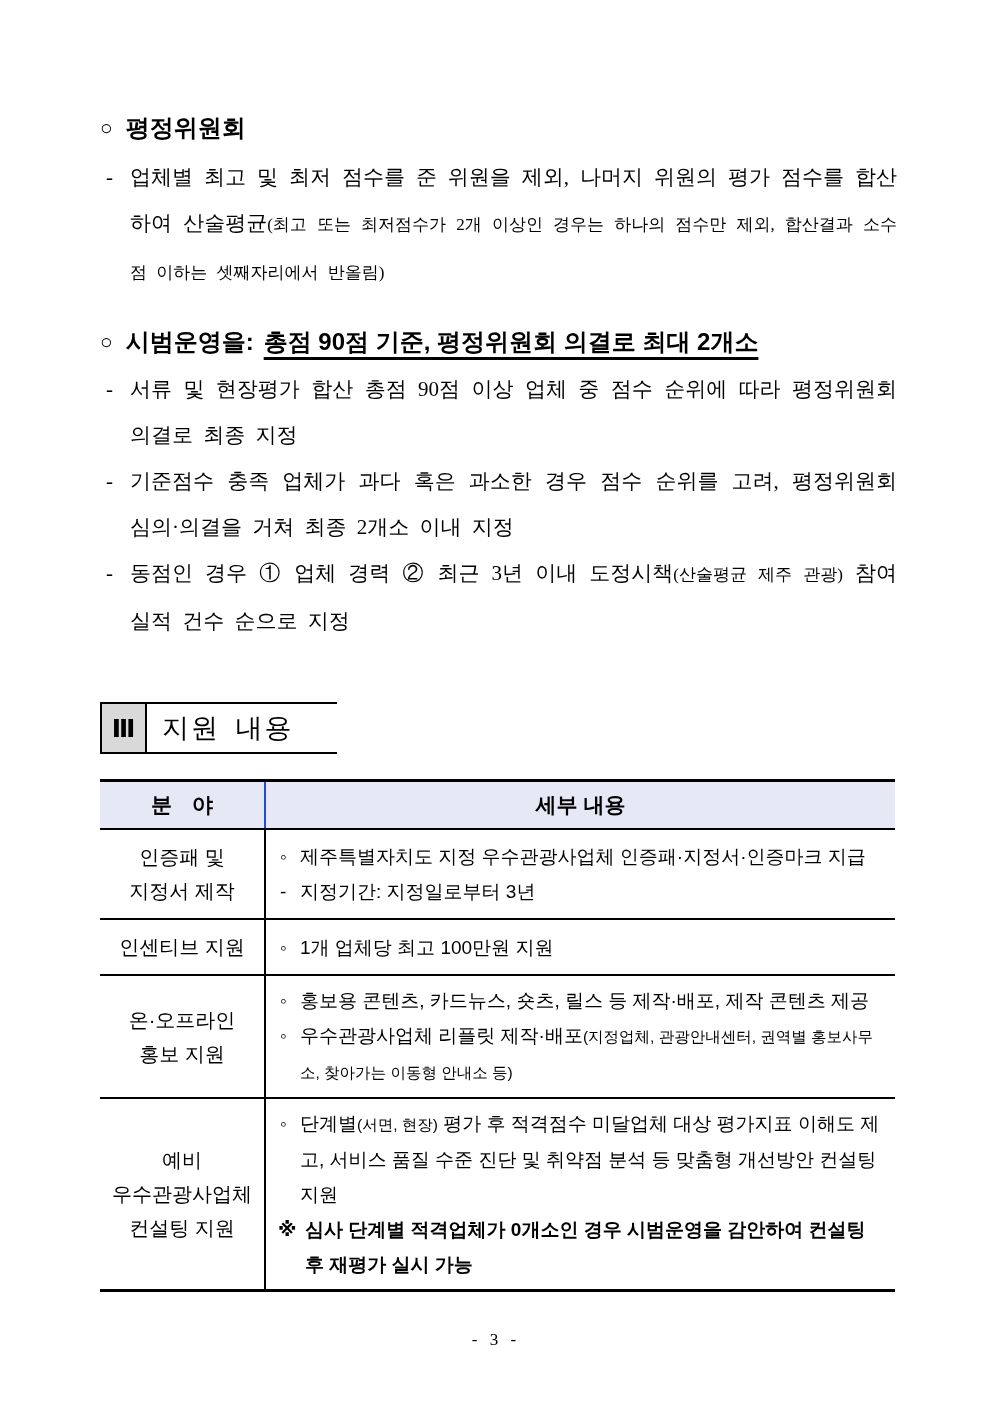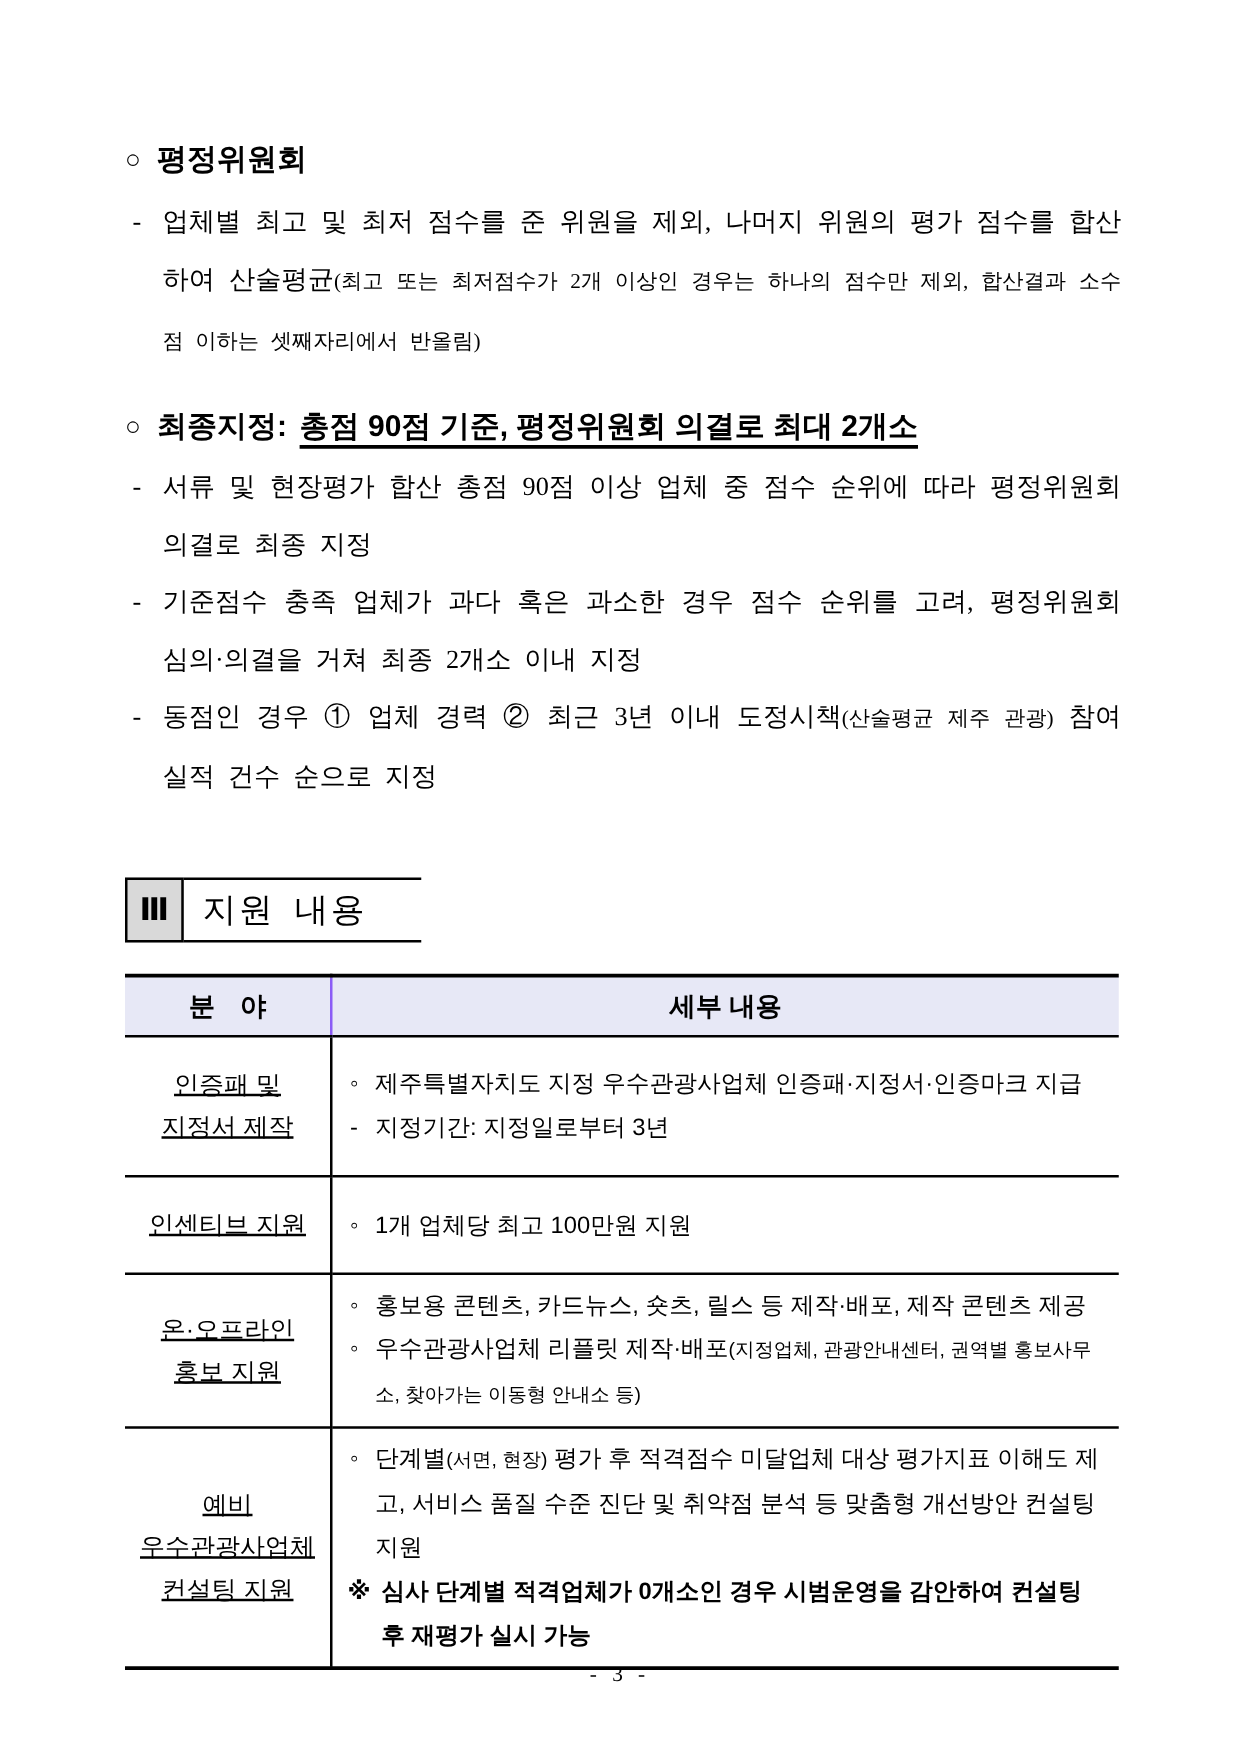--- a/index.html
+++ b/index.html
@@ -48,26 +48,26 @@
   
   table.support {
     width:795px; margin-top:25px; border-collapse:collapse;
     border-top:3px solid #000; border-bottom:3px solid #000;
     font-family:"Liberation Sans","DejaVu Sans",sans-serif;
   }
   table.support th {
     background:#e7e8f6; height:46px; font-size:21px; font-weight:bold;
     border-bottom:2px solid #000; padding:0;
   }
-  table.support th.f { width:160px; border-right:2px solid #8b5cf6; word-spacing:14px; }
+  table.support th.f { width:160px; border-right:2px solid #1d4ed8; word-spacing:14px; }
   table.support td { border-bottom:2px solid #000; vertical-align:middle; }
   table.support tr:last-child td { border-bottom:none; }
   td.col1 {
     width:160px; border-right:2px solid #000; text-align:center;
-    font-size:20px; line-height:34px; padding:21px 2px;text-decoration:underline;
+    font-size:20px; line-height:34px; padding:10px 2px;
   }
   td.col2 { padding:7px 10px 7px 12px; font-size:19px; line-height:35px; }
   .cl { position:relative; padding-left:22px; text-align:left; }
   .cl .b { position:absolute; left:2px; top:0; }
   .cl .sm2 { font-size:15.5px; }
   .cl.note-line { font-weight:bold; padding-left:27px; }
   .cl.note-line .b { left:0; }
   .fline { display:block; }
 
   
@@ -87,21 +87,21 @@
       <span>평정위원회</span>
     </div>
 
     <p class="para">
       <span class="dash">-</span>
       <span>업체별 최고 및 최저 점수를 준 위원을 제외, 나머지 위원의 평가 점수를 합산하여 산술평균</span><span class="sm">(최고 또는 최저점수가 2개 이상인 경우는 하나의 점수만 제외, 합산결과 소수점 이하는 셋째자리에서 반올림)</span>
     </p>
 
     <div class="sec-head sec-head2">
       <span class="marker">○</span>
-      <span><span class="plain">최종지정:</span><span class="u">총점 90점 기준, 평정위원회 의결로 최대 2개소</span></span>
+      <span><span class="plain">시범운영을:</span><span class="u">총점 90점 기준, 평정위원회 의결로 최대 2개소</span></span>
     </div>
 
     <p class="para">
       <span class="dash">-</span>
       <span>서류 및 현장평가 합산 총점 90점 이상 업체 중 점수 순위에 따라 평정위원회 의결로 최종 지정</span>
     </p>
     <p class="para">
       <span class="dash">-</span>
       <span>기준점수 충족 업체가 과다 혹은 과소한 경우 점수 순위를 고려, 평정위원회 심의·의결을 거쳐 최종 2개소 이내 지정</span>
     </p>

